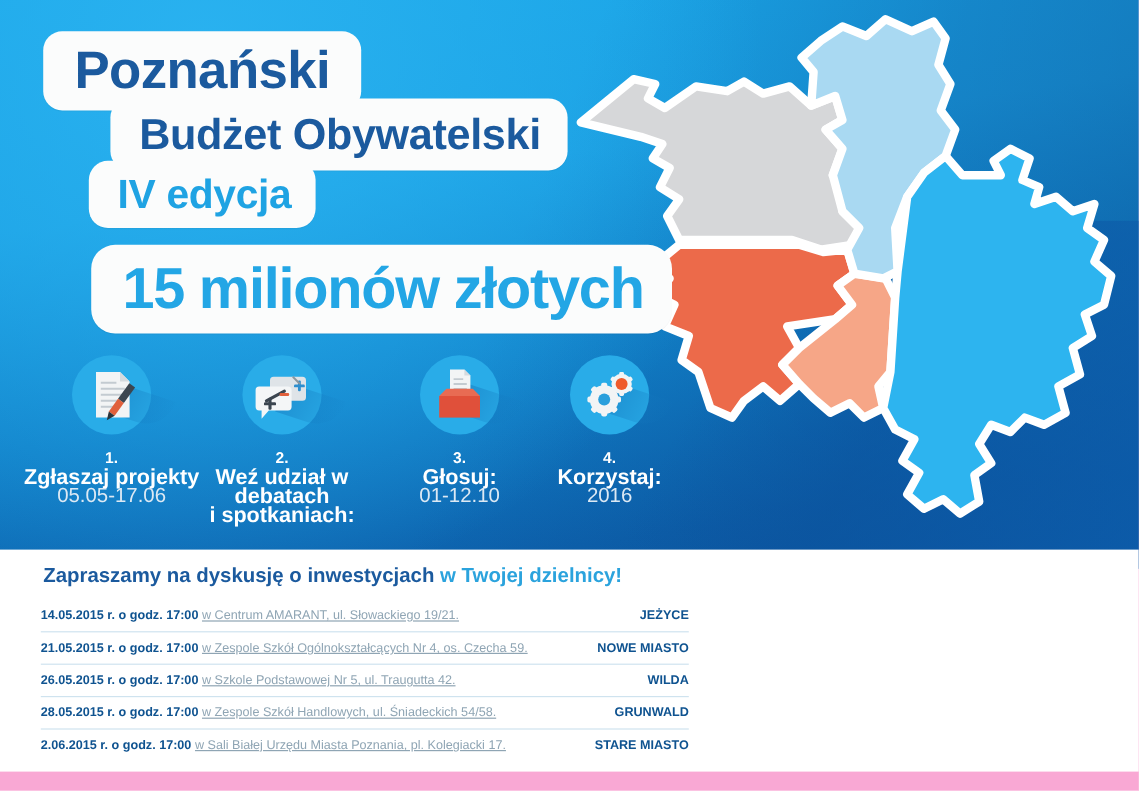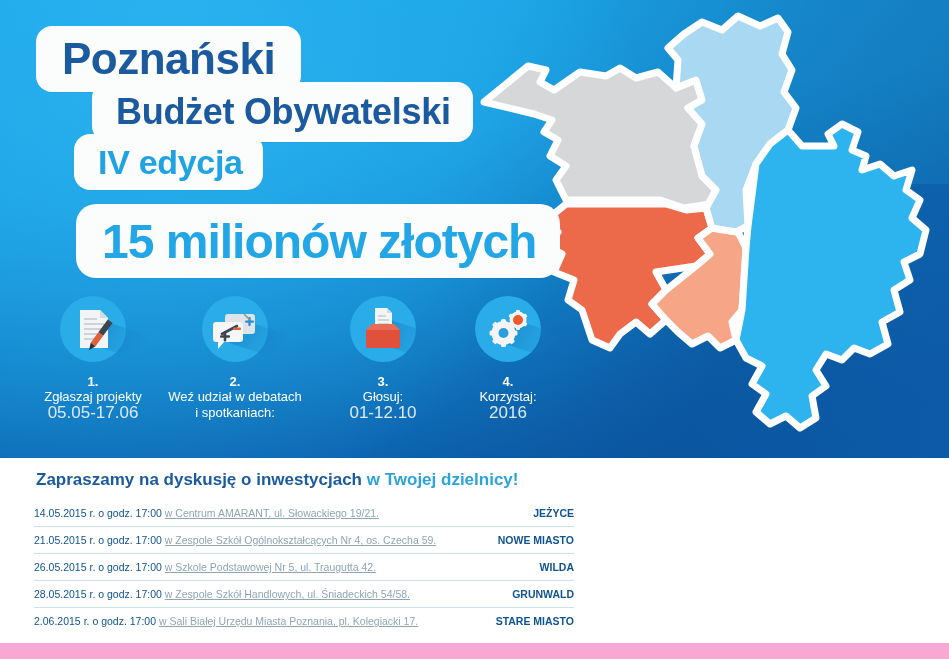--- a/index.html
+++ b/index.html
@@ -73,21 +73,21 @@
     background:linear-gradient(100deg, rgba(20,120,190,.55), rgba(20,120,190,0));
     border-radius:0 0 40px 0;
     transform:rotate(18deg);
     z-index:0;
   }
   .step .glyph{position:absolute;left:0;top:0;width:66px;height:66px;z-index:2;}
   .step .num{
     margin-top:12px;font-size:13px;font-weight:bold;color:#ffffff;line-height:15px;
   }
   .step .lab{
-    font-size:13px;font-weight:normal;color:#ffffff;line-height:16px;
+    font-size:18px;font-weight:bold;color:#ffffff;line-height:16px;
   }
   .step .sub{
     font-size:17px;font-weight:normal;color:#dce9f4;line-height:16px;
   }
   .s1{left:0px;width:150px;}
   .s2{left:128px;width:178px;}
   .s3{left:300px;width:130px;}
   .s4{left:424px;width:132px;}
 
   
@@ -105,21 +105,21 @@
 
   .meetings{
     position:absolute;left:34px;top:42px;width:540px;
   }
   .mrow{
     position:relative;height:26px;line-height:26px;
     border-bottom:1px solid #cfe3ef;
     font-size:10.5px;white-space:nowrap;
   }
   .mrow:last-child{border-bottom:none;}
-  .mrow .when{font-weight:normal;color:#0f5390;}
+  .mrow .when{font-weight:bold;color:#0f5390;}
   .mrow .where{color:#8fa5b4;margin-left:3px;text-decoration:underline;}
   .mrow .district{
     position:absolute;right:0;top:0;font-weight:bold;color:#0f5390;font-size:10.5px;
   }
 </style>
 </head>
 <body>
 
 <div id="poster">
 

